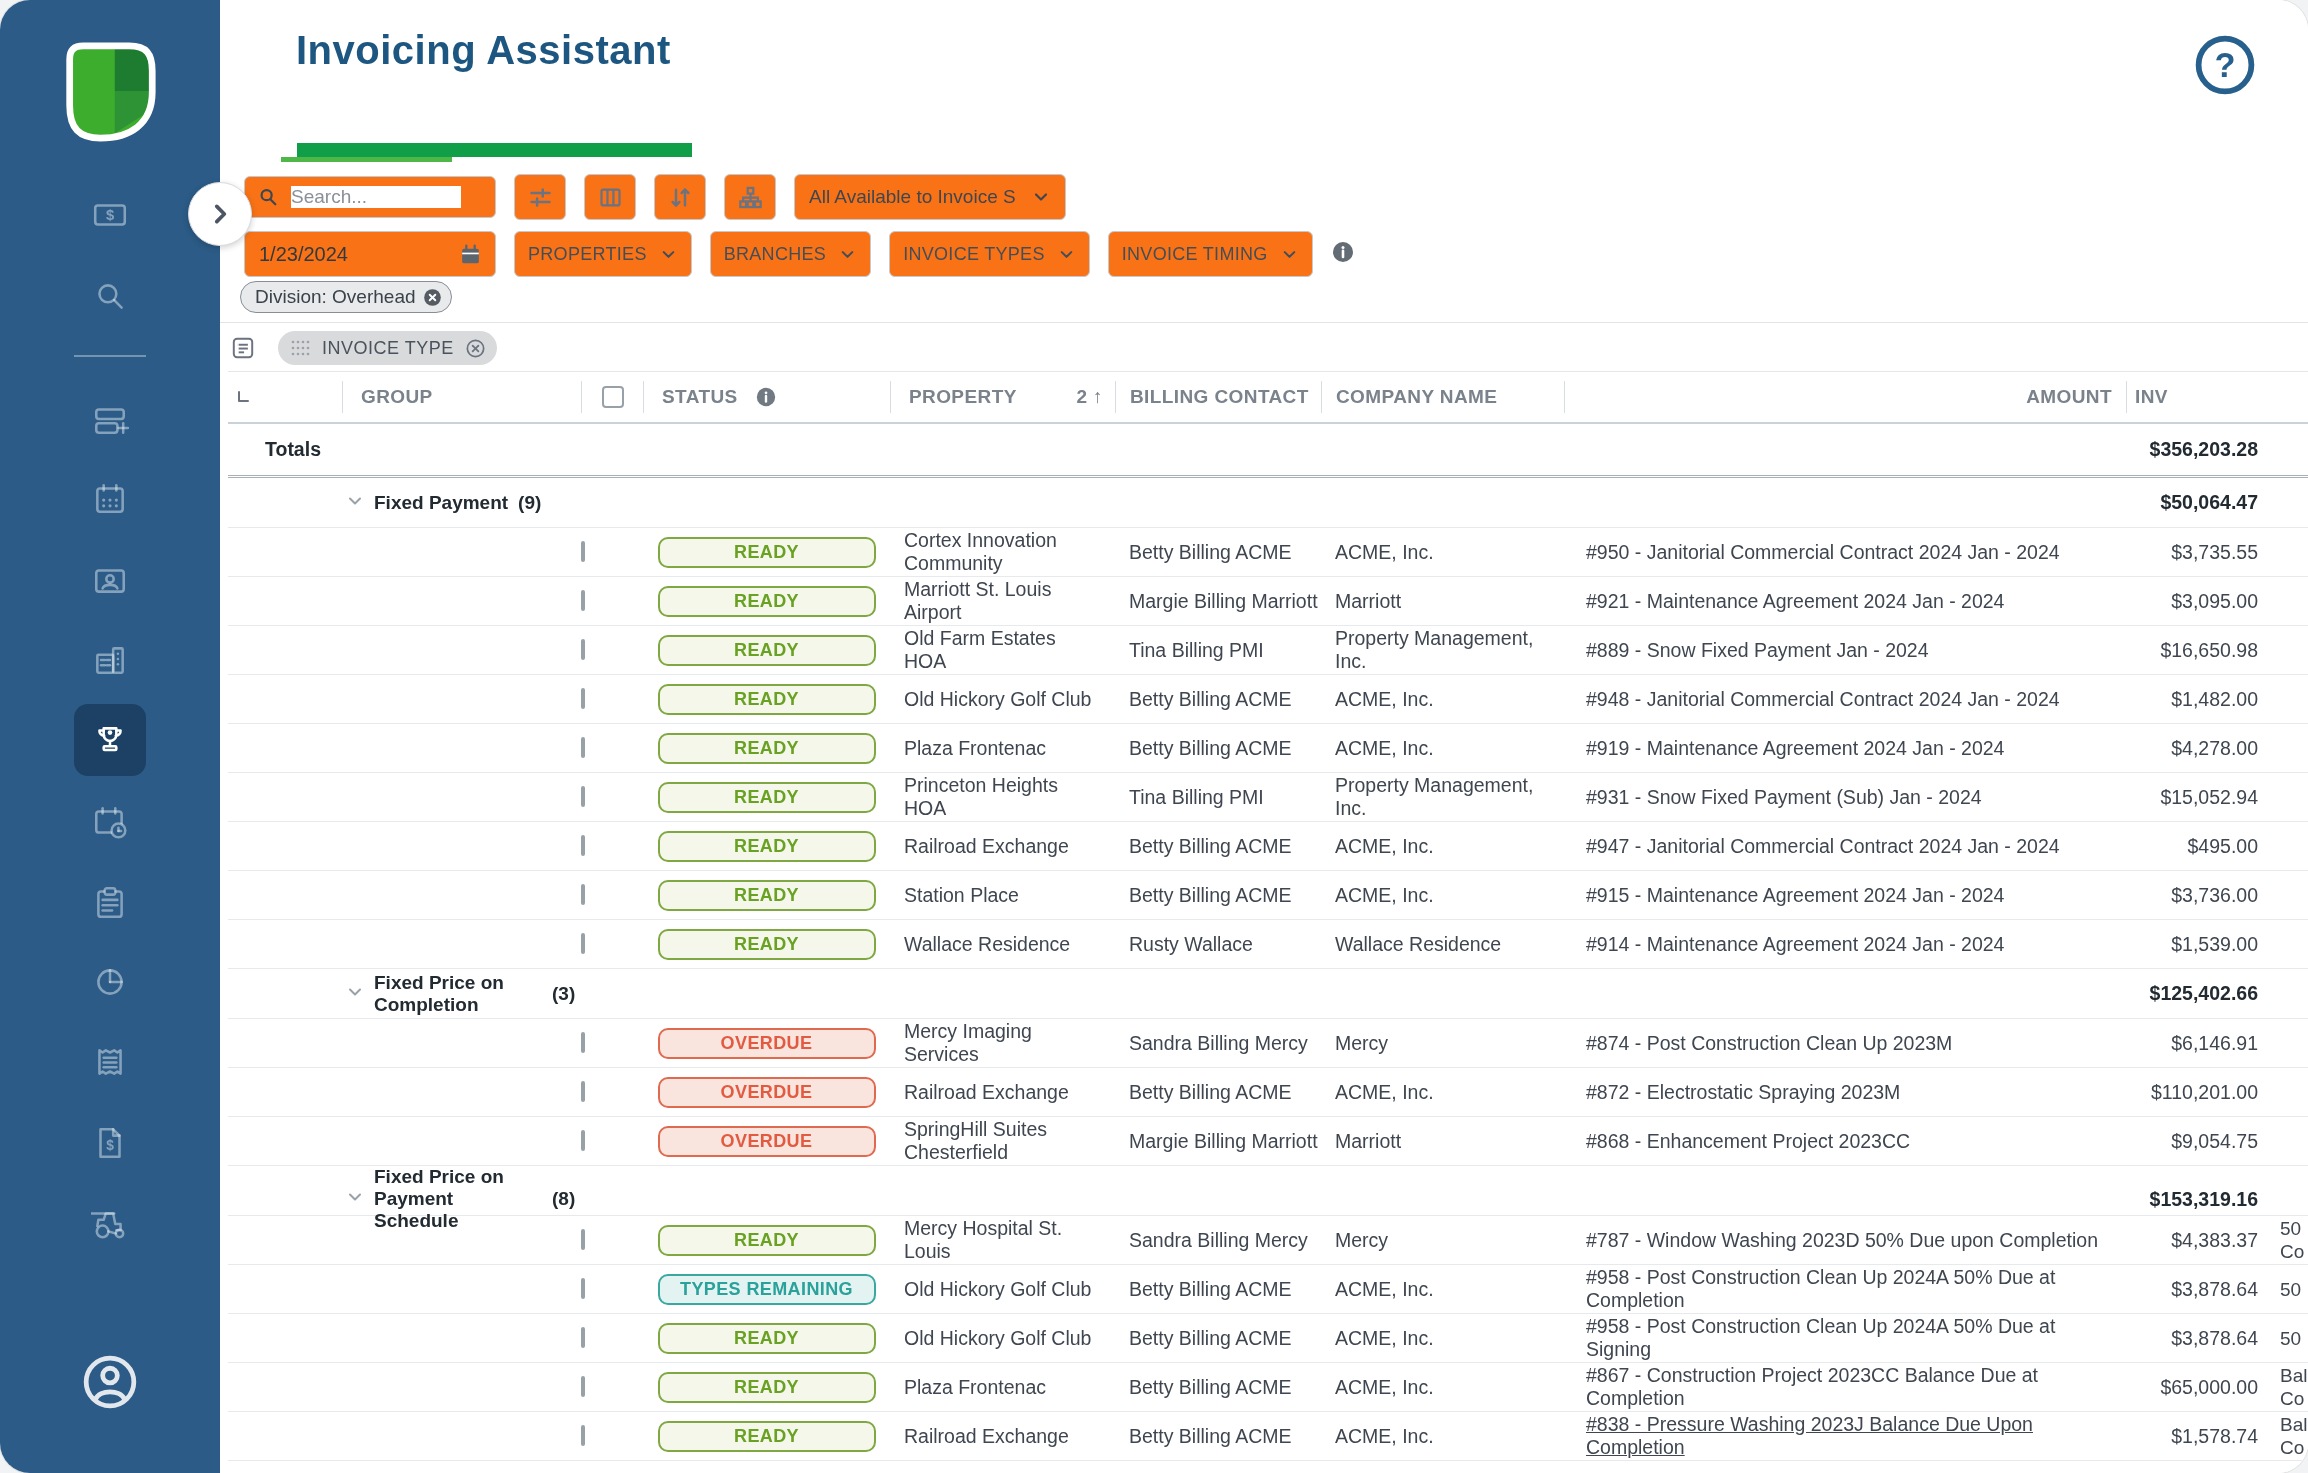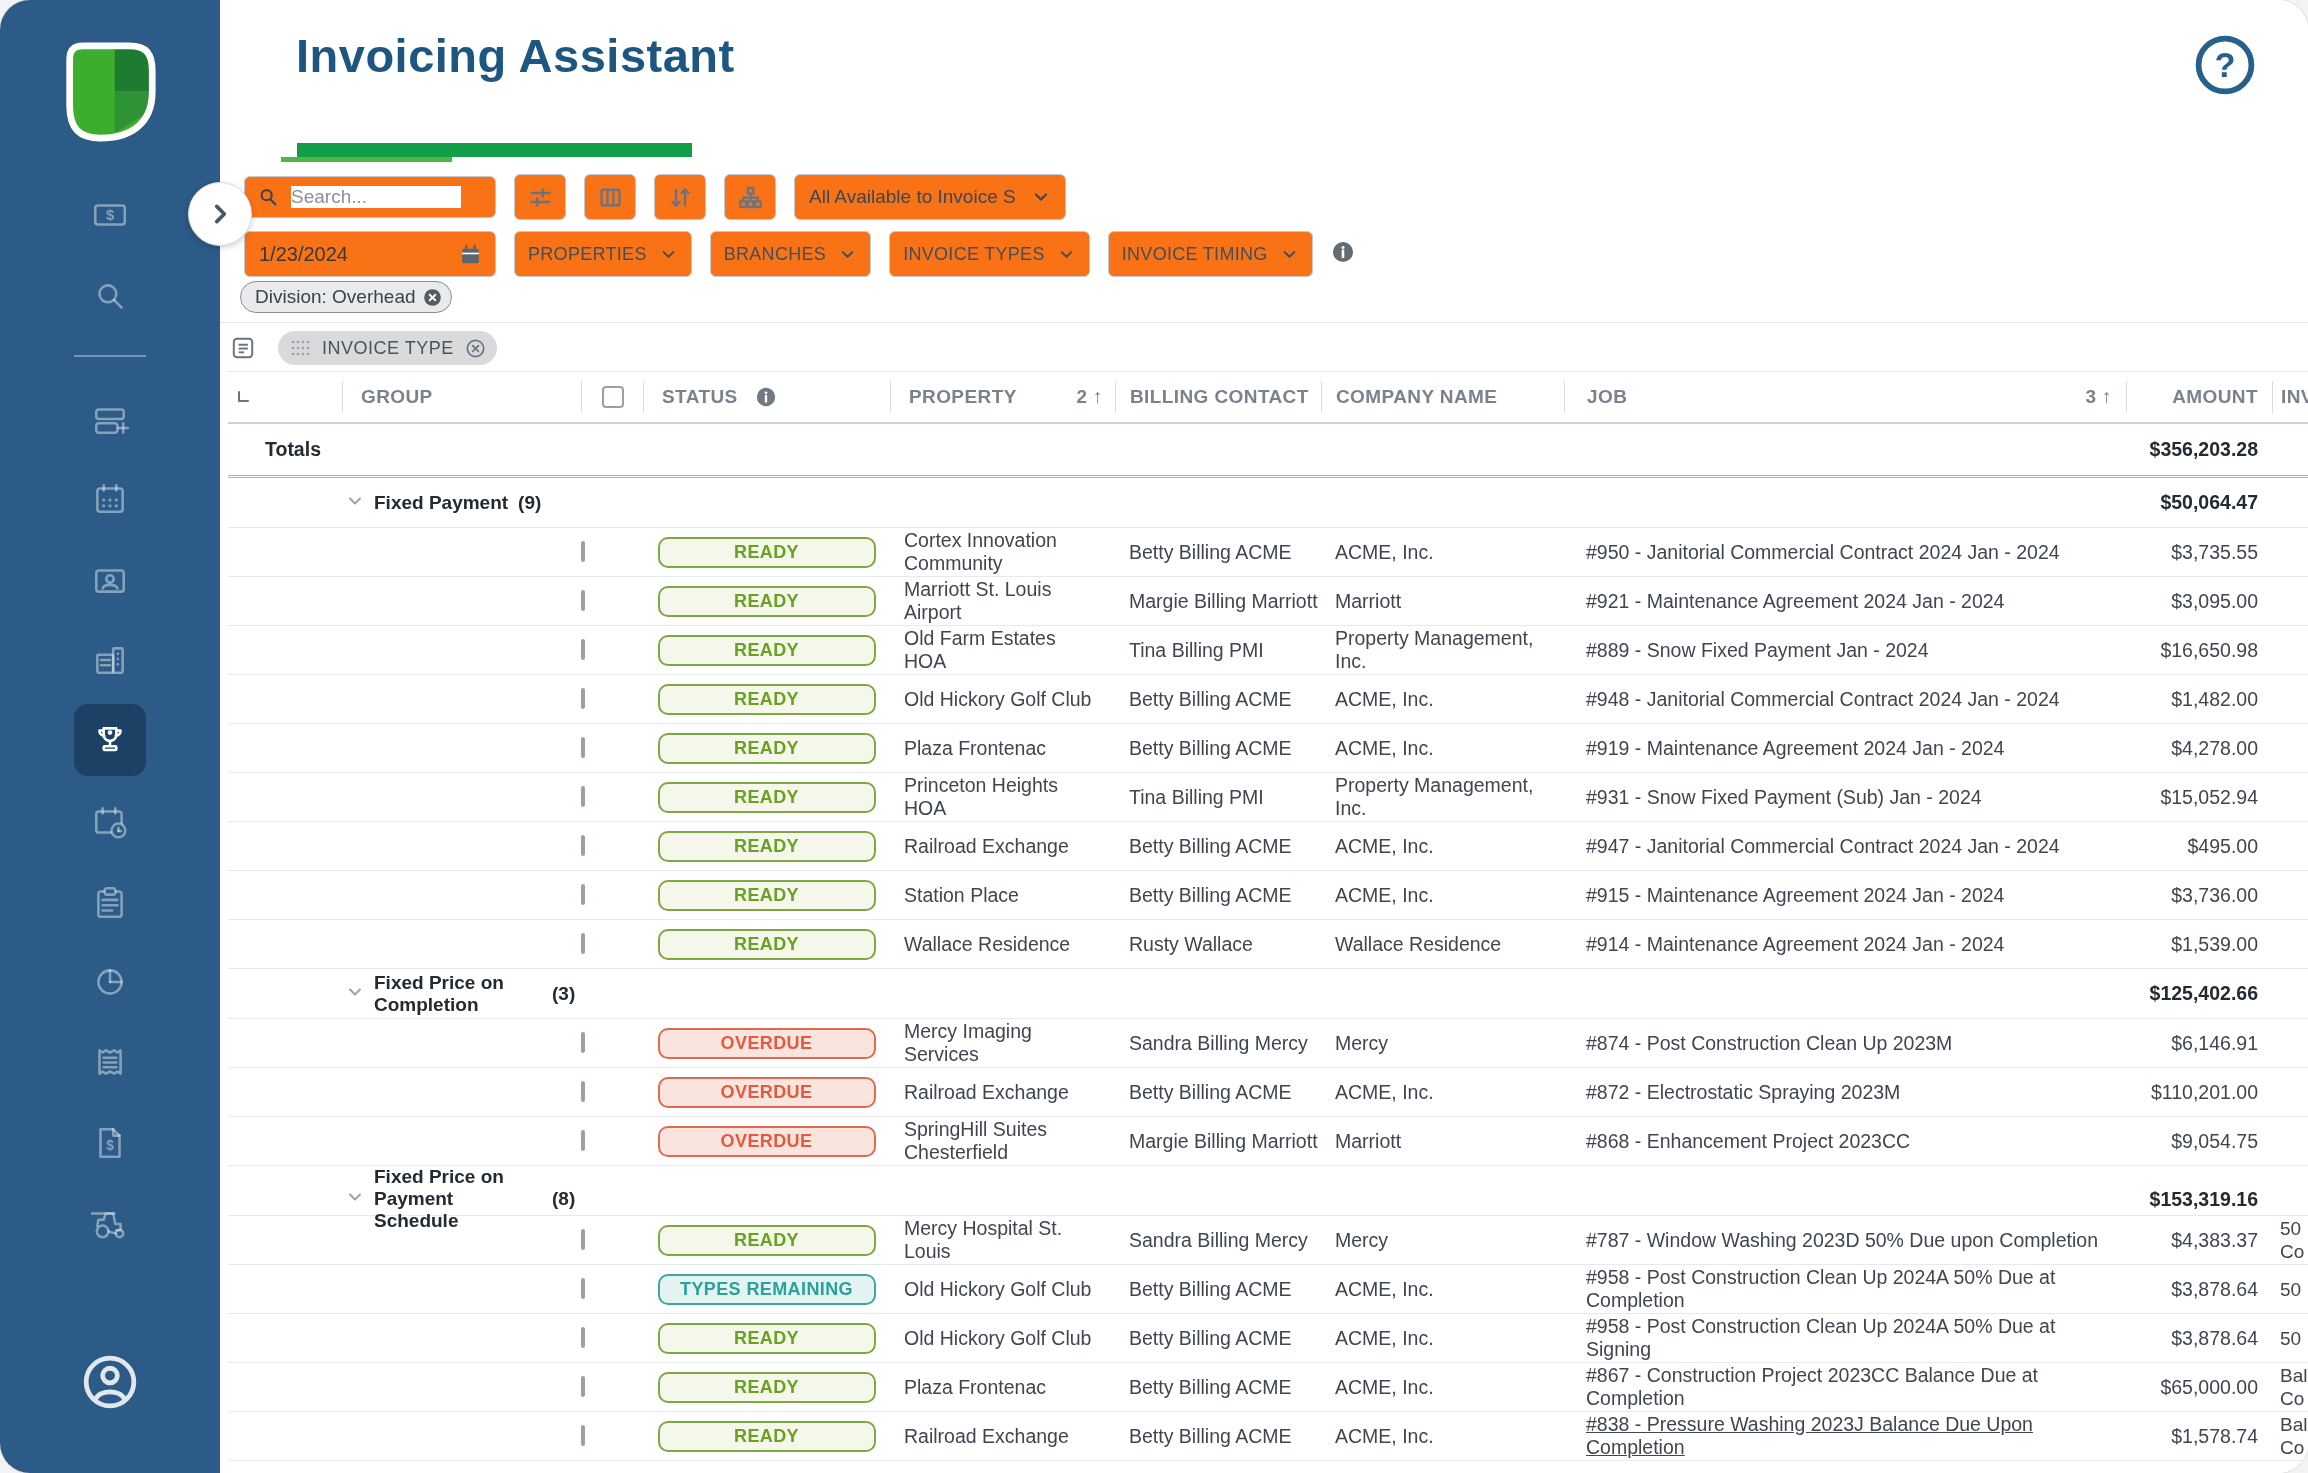--- a/index.html
+++ b/index.html
@@ -20,21 +20,21 @@
   .active .sideicon{ stroke:#fff; }
   .active .sideicon .fillonly{ fill:#fff; }
   .avataricon{ stroke:#e2e7ee; fill:none; stroke-width:2.6; stroke-linecap:round; }
 
   .collapse-btn{ position:absolute; left:188px; top:182px; width:64px; height:64px; border-radius:50%;
                  background:#fff; border:1px solid #d8dbdf; box-shadow:0 2px 6px rgba(0,0,0,.18);
                  display:flex; align-items:center; justify-content:center; cursor:pointer; z-index:5; }
 
   
   .main{ position:absolute; left:220px; top:0; width:2088px; height:100%; background:#fff; }
-  .page-title{ position:absolute; left:76px; top:28px; font-size:47px; font-weight:800; color:#1d5781; letter-spacing:.5px; }
+  .page-title{ position:absolute; left:76px; top:28px; font-size:40px; font-weight:800; color:#1d5781; letter-spacing:.5px; }
   .tabbar-dark{ position:absolute; left:77px; top:143px; width:395px; height:14px; }
   .tabbar-light{ position:absolute; left:61px; top:157px; width:171px; height:5px; }
   .help{ position:absolute; left:1972px; top:32px; cursor:pointer; }
 
   .ctrl{ border:1.5px solid #c3c9cf; border-radius:6px; background:#f97316; display:flex; align-items:center; }
   .row1{ position:absolute; left:24px; top:174px; height:46px; display:flex; align-items:center; }
   .search-box{ width:252px; height:42px; padding:0 12px; gap:12px; }
   .search-box input{ border:none; outline:none; width:170px; font-size:19px; font-family:inherit; color:#3f4650; }
   .search-box input::placeholder{ color:#8a9099; }
   .iconbtn{ width:52px; height:46px; justify-content:center; margin-left:18px; cursor:pointer; }
@@ -405,24 +405,20 @@
         <div class="th vline" style="padding:0 12px 0 18px; justify-content:space-between">
           <span>PROPERTY</span>
           <span><span>2</span> <span>↑</span></span>
         </div>
         <div class="th vline" style="padding-left:14px">
             <span>BILLING CONTACT</span>
           </div>
         <div class="th vline" style="padding-left:14px">
             <span>COMPANY NAME</span>
           </div>
-        <div class="th vline" style="padding:0 14px 0 22px; justify-content:space-between">
-          <span>JOB</span>
-          <span><span>3</span> <span>↑</span></span>
-        </div>
         <div class="th vline" style="justify-content:flex-end; padding-right:14px">
             <span>AMOUNT</span>
           </div>
         <div class="th vline" style="padding-left:8px">
             <span>INV</span>
           </div>
       </div>
 
       <div class="trow totalsrow">
         <div></div>

